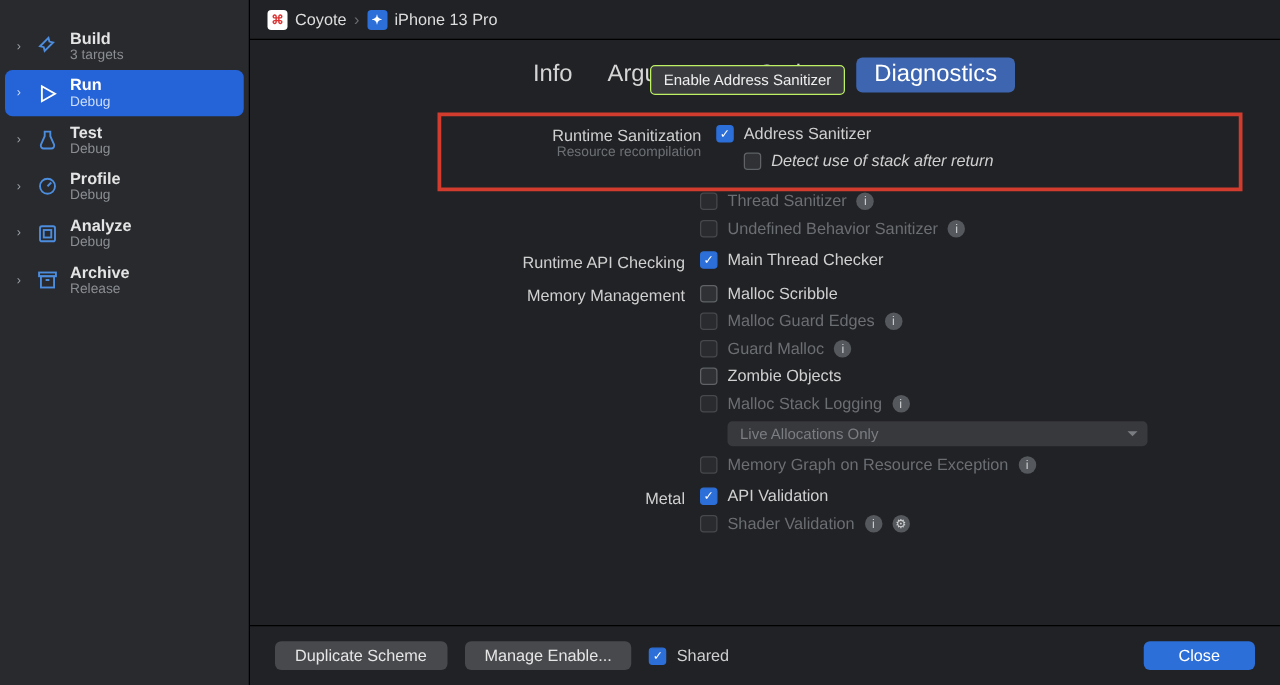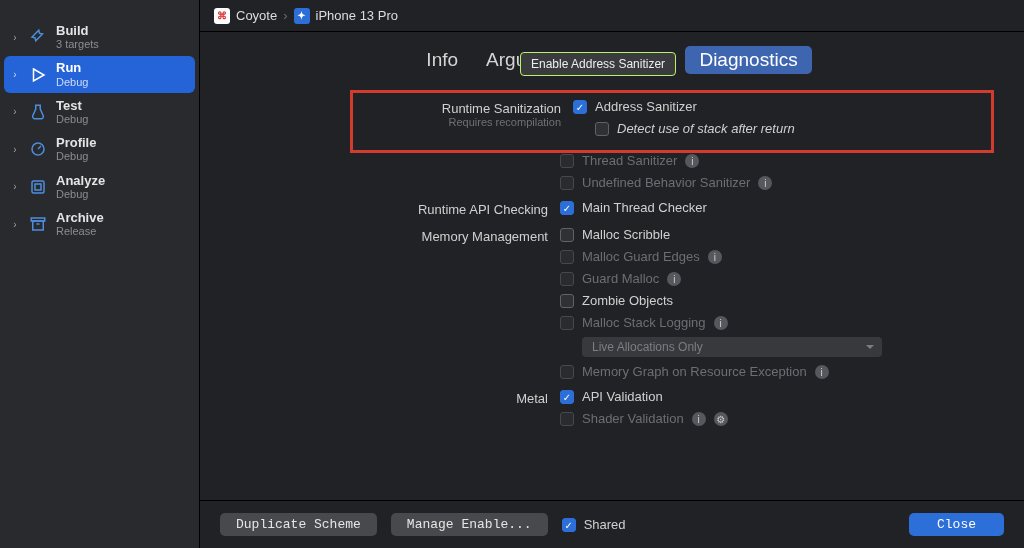--- a/index.html
+++ b/index.html
@@ -179,21 +179,21 @@
     padding: 6px 10px 10px 10px;
     margin-right: 30px;
   }
 
   .dropdown {
     background: #38393d;
     border-radius: 4px;
     padding: 3px 22px 3px 10px;
     font-size: 12px;
     color: #7a7d82;
-    width: 300px;
+    width: 336px;
     margin-left: 22px;
     position: relative;
   }
   .dropdown::after {
     content: "";
     position: absolute;
     right: 8px; top: 50%;
     transform: translateY(-50%);
     border-left: 4px solid transparent;
     border-right: 4px solid transparent;
@@ -210,21 +210,20 @@
     padding: 0 20px;
     gap: 14px;
   }
   .btn {
     background: #48494d;
     border-radius: 5px;
     padding: 4px 16px;
     color: #e6e6e6;
     font-size: 13px;
     cursor: default;
-    font-family: Liberation Mono, monospace;
   }
   .btn.primary {
     background: #2d6fd8;
     color: #fff;
     padding: 4px 28px;
     margin-left: auto;
   }
 
   svg { display: block; }
 </style>
@@ -329,21 +328,21 @@
       <div class="tab active">Diagnostics</div>
     </div>
 
     <div class="content">
 
       <div style="margin-left:150px;">
         <div class="highlight-box">
           <div class="section" style="margin-bottom:4px;">
             <div class="section-label" style="width:210px;">
               <div>Runtime Sanitization</div>
-              <div class="sub">Requires recompilation</div>
+              <div class="sub">Resource recompilation</div>
             </div>
             <div class="section-body">
               <div class="check-row">
                 <span class="checkbox checked"></span>
                 <span class="check-label">Address Sanitizer</span>
               </div>
               <div class="check-row indent">
                 <span class="checkbox"></span>
                 <span class="check-label">Detect use of stack after return</span>
               </div>

